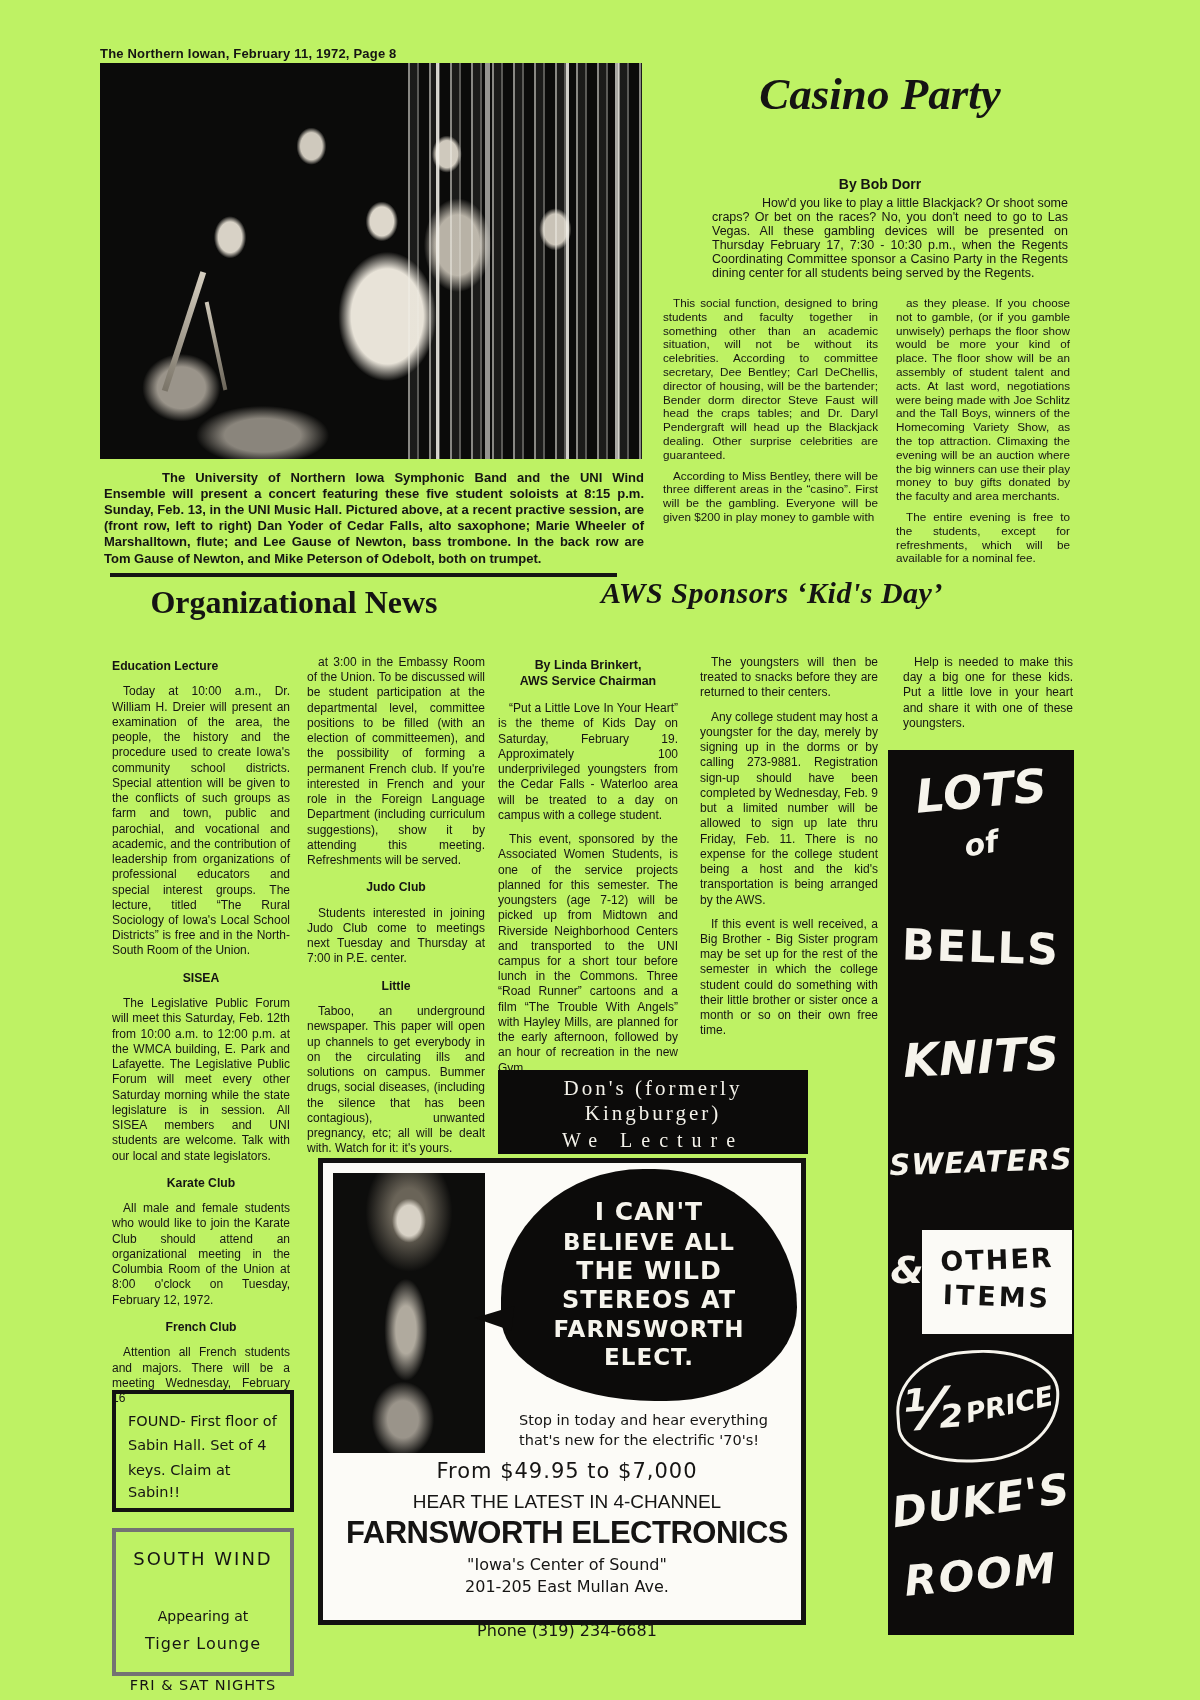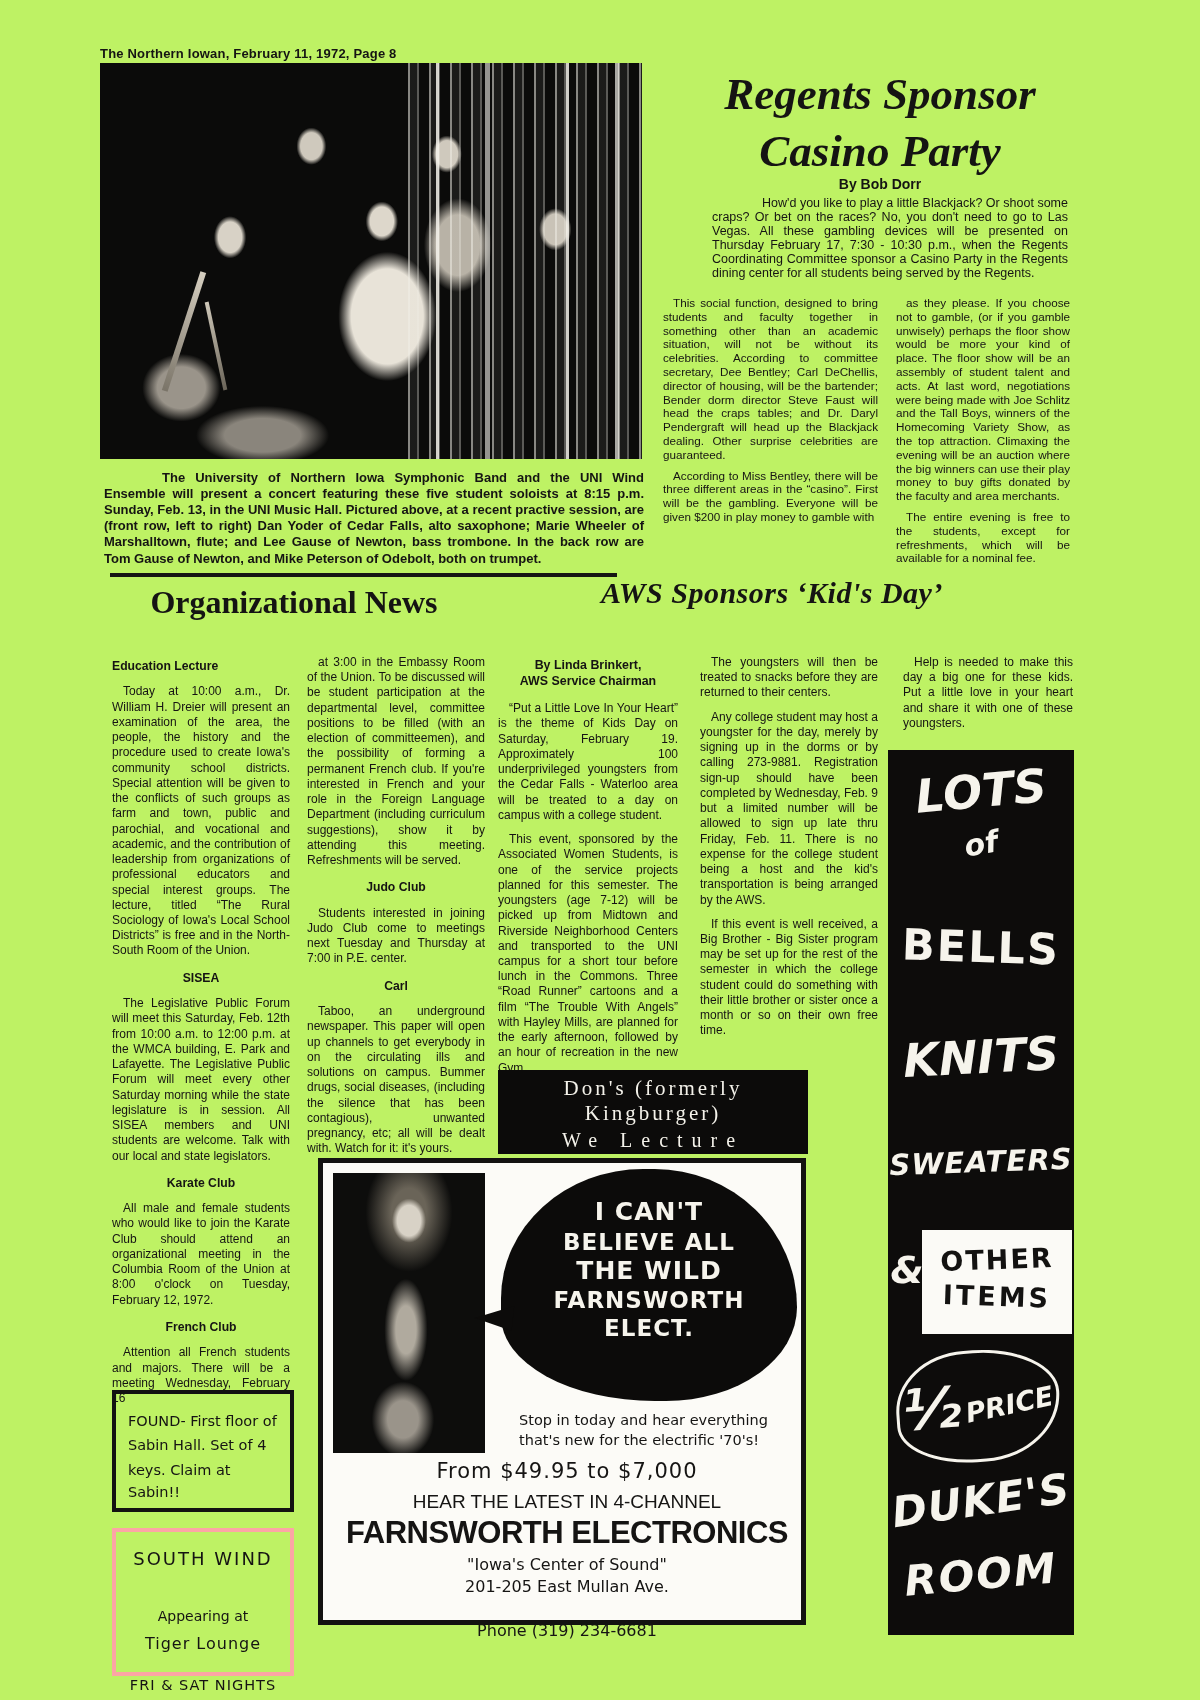--- a/index.html
+++ b/index.html
@@ -92,21 +92,21 @@
   .f-store{top:352px;font-size:31px;font-weight:bold;letter-spacing:-.5px;font-family:"Liberation Sans",sans-serif;}
   .f-slogan{top:392px;font-size:16px;}
   .f-addr{top:414px;font-size:16px;}
   .f-city{top:436px;font-size:16px;}
   .f-phone{top:458px;font-size:16px;}
 
   
   .found{position:absolute;left:112px;top:1390px;width:182px;height:122px;border:4px solid #131211;
     padding:14px 10px;font-family:"DejaVu Sans",sans-serif;font-size:14.5px;line-height:1.55;}
   .found p{margin:2px;text-indent:0;}
-  .southwind{position:absolute;left:112px;top:1528px;width:182px;height:148px;border:4px solid #fca5a5;
+  .southwind{position:absolute;left:112px;top:1528px;width:182px;height:148px;border:4px solid #737373;
     text-align:center;font-family:"DejaVu Sans",sans-serif;}
   .sw-name{margin-top:16px;font-size:18px;letter-spacing:2px;}
   .sw-l2{margin-top:39px;font-size:14px;}
   .sw-l3{margin-top:10px;font-size:16px;letter-spacing:1px;}
   .sw-l4{margin-top:24px;font-size:14.5px;letter-spacing:1px;}
 
   
   .dukes{position:absolute;left:888px;top:750px;width:186px;height:885px;background:#0d0c0b;color:#f6f4ec;
     font-family:"DejaVu Sans",sans-serif;font-weight:bold;}
   .dukes > div{position:absolute;width:100%;text-align:center;}
@@ -141,21 +141,20 @@
     <div class="streak s2" data-name="curtain-streak"></div>
     <div class="streak s3" data-name="curtain-streak"></div>
     <div class="streak s4" data-name="curtain-streak"></div>
     <div class="glint" data-name="saxophone-glint"></div>
     <div class="glint2" data-name="saxophone-glint"></div>
   </div>
 
   <p class="band-caption" data-name="photo-caption">The University of Northern Iowa Symphonic Band and the UNI Wind Ensemble will present a concert featuring these five student soloists at 8:15 p.m. Sunday, Feb. 13, in the UNI Music Hall. Pictured above, at a recent practive session, are (front row, left to right) Dan Yoder of Cedar Falls, alto saxophone; Marie Wheeler of Marshalltown, flute; and Lee Gause of Newton, bass trombone. In the back row are Tom Gause of Newton, and Mike Peterson of Odebolt, both on trumpet.</p>
 
   <div class="casino-headline" data-name="casino-article-headline">
-    <div data-name="headline-line">Regents Sponsor</div>
     <div data-name="headline-line">Casino Party</div>
   </div>
   <div class="casino-byline" data-name="casino-article-byline">By Bob Dorr</div>
   <p class="casino-lead" data-name="casino-article-lead">How'd you like to play a little Blackjack? Or shoot some craps? Or bet on the races? No, you don't need to go to Las Vegas. All these gambling devices will be presented on Thursday February 17, 7:30 - 10:30 p.m., when the Regents Coordinating Committee sponsor a Casino Party in the Regents dining center for all students being served by the Regents.</p>
   <div class="casino-col casino-col-left" data-name="casino-article-column-left">
       <p data-name="paragraph">This social function, designed to bring students and faculty together in something other than an academic situation, will not be without its celebrities. According to committee secretary, Dee Bentley; Carl DeChellis, director of housing, will be the bartender; Bender dorm director Steve Faust will head the craps tables; and Dr. Daryl Pendergraft will head up the Blackjack dealing. Other surprise celebrities are guaranteed.</p>
       <p data-name="paragraph">According to Miss Bentley, there will be three different areas in the “casino”. First will be the gambling. Everyone will be given $200 in play money to gamble with</p>
     </div>
   <div class="casino-col casino-col-right" data-name="casino-article-column-right">
       <p data-name="paragraph">as they please. If you choose not to gamble, (or if you gamble unwisely) perhaps the floor show would be more your kind of place. The floor show will be an assembly of student talent and acts. At last word, negotiations were being made with Joe Schlitz and the Tall Boys, winners of the Homecoming Variety Show, as the top attraction. Climaxing the evening will be an auction where the big winners can use their play money to buy gifts donated by the faculty and area merchants.</p>
@@ -173,21 +172,21 @@
       <p data-name="paragraph">The Legislative Public Forum will meet this Saturday, Feb. 12th from 10:00 a.m. to 12:00 p.m. at the WMCA building, E. Park and Lafayette. The Legislative Public Forum will meet every other Saturday morning while the state legislature is in session. All SISEA members and UNI students are welcome. Talk with our local and state legislators.</p>
       <h4 data-name="section-subhead">Karate Club</h4>
       <p data-name="paragraph">All male and female students who would like to join the Karate Club should attend an organizational meeting in the Columbia Room of the Union at 8:00 o'clock on Tuesday, February 12, 1972.</p>
       <h4 data-name="section-subhead">French Club</h4>
       <p data-name="paragraph">Attention all French students and majors. There will be a meeting Wednesday, February 16</p>
     </div>
   <div class="org-col col2" data-name="org-news-column-2">
       <p data-name="paragraph">at 3:00 in the Embassy Room of the Union. To be discussed will be student participation at the departmental level, committee positions to be filled (with an election of committeemen), and the possibility of forming a permanent French club. If you're interested in French and your role in the Foreign Language Department (including curriculum suggestions), show it by attending this meeting. Refreshments will be served.</p>
       <h4 data-name="section-subhead">Judo Club</h4>
       <p data-name="paragraph">Students interested in joining Judo Club come to meetings next Tuesday and Thursday at 7:00 in P.E. center.</p>
-      <h4 data-name="section-subhead">Carl</h4>
+      <h4 data-name="section-subhead">Little</h4>
       <p data-name="paragraph">Taboo, an underground newspaper. This paper will open up channels to get everybody in on the circulating ills and solutions on campus. Bummer drugs, social diseases, (including the silence that has been contagious), unwanted pregnancy, etc; all will be dealt with. Watch for it: it's yours.</p>
     </div>
 
   <div class="org-col col3" data-name="aws-article-column-1">
     <div class="aws-byline" data-name="aws-article-byline">
       <div data-name="byline-line">By Linda Brinkert,</div>
       <div data-name="byline-line">AWS Service Chairman</div>
     </div>
     <div data-name="aws-article-column-1-text">
         <p data-name="paragraph">“Put a Little Love In Your Heart” is the theme of Kids Day on Saturday, February 19. Approximately 100 underprivileged youngsters from the Cedar Falls - Waterloo area will be treated to a day on campus with a college student.</p>
@@ -208,20 +207,21 @@
     <div class="dons-l2" data-name="dons-ad-delivery">We Lecture</div>
     <div class="dons-l3" data-name="dons-ad-phone">call  268—1401</div>
   </div>
 
   <div class="farns" data-name="farnsworth-electronics-ad">
     <div class="woman" data-name="farnsworth-ad-photo"></div>
     <div class="bubble" data-name="speech-bubble">
       <div class="bl1" data-name="bubble-line">I CAN'T</div>
       <div class="bl2" data-name="bubble-line">BELIEVE ALL</div>
       <div class="bl3" data-name="bubble-line">THE WILD</div>
+      <div class="bl4" data-name="bubble-line">STEREOS AT</div>
       <div class="bl5" data-name="bubble-line">FARNSWORTH</div>
       <div class="bl6" data-name="bubble-line">ELECT.</div>
     </div>
     <div class="farns-tag" data-name="farnsworth-tagline">Stop in today and hear everything
 that's new for the electrific '70's!</div>
     <div class="farns-center f-price" data-name="farnsworth-price-range">From $49.95  to  $7,000</div>
     <div class="farns-center f-sub" data-name="farnsworth-subhead">HEAR THE LATEST IN 4-CHANNEL</div>
     <div class="farns-center f-store" data-name="farnsworth-store-name">FARNSWORTH ELECTRONICS</div>
     <div class="farns-center f-slogan" data-name="farnsworth-slogan">"Iowa's Center of Sound"</div>
     <div class="farns-center f-addr" data-name="farnsworth-address">201-205 East Mullan Ave.</div>

